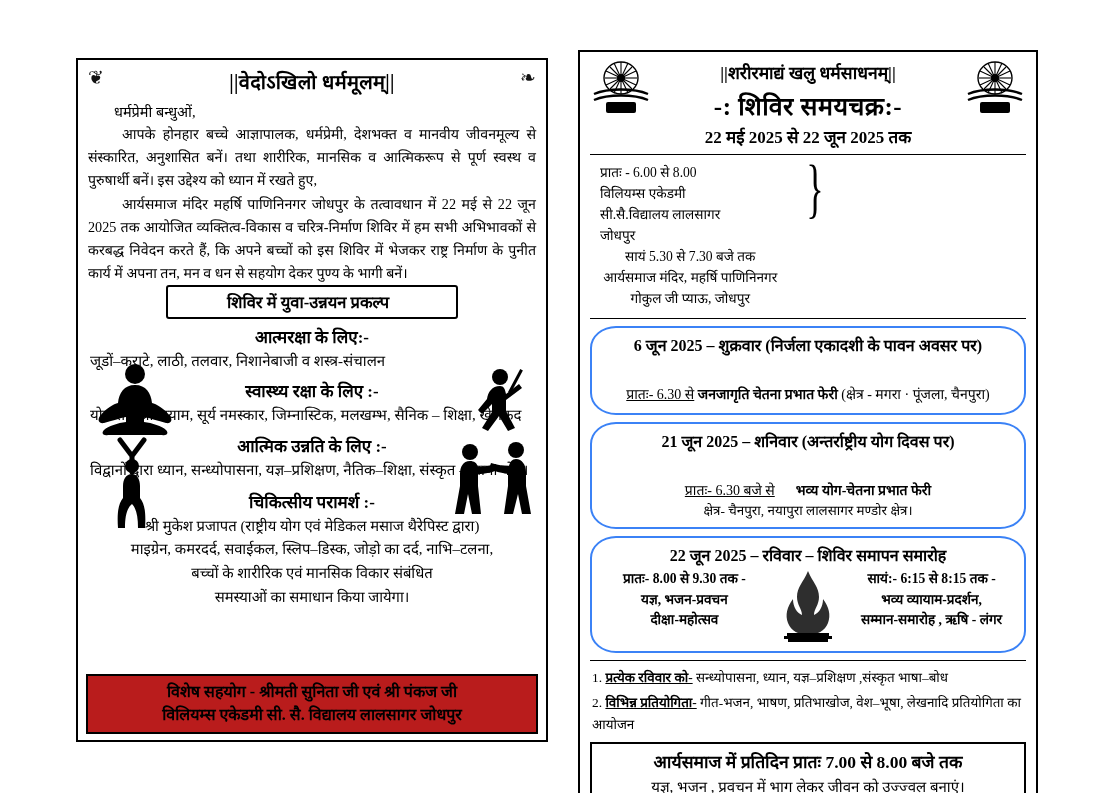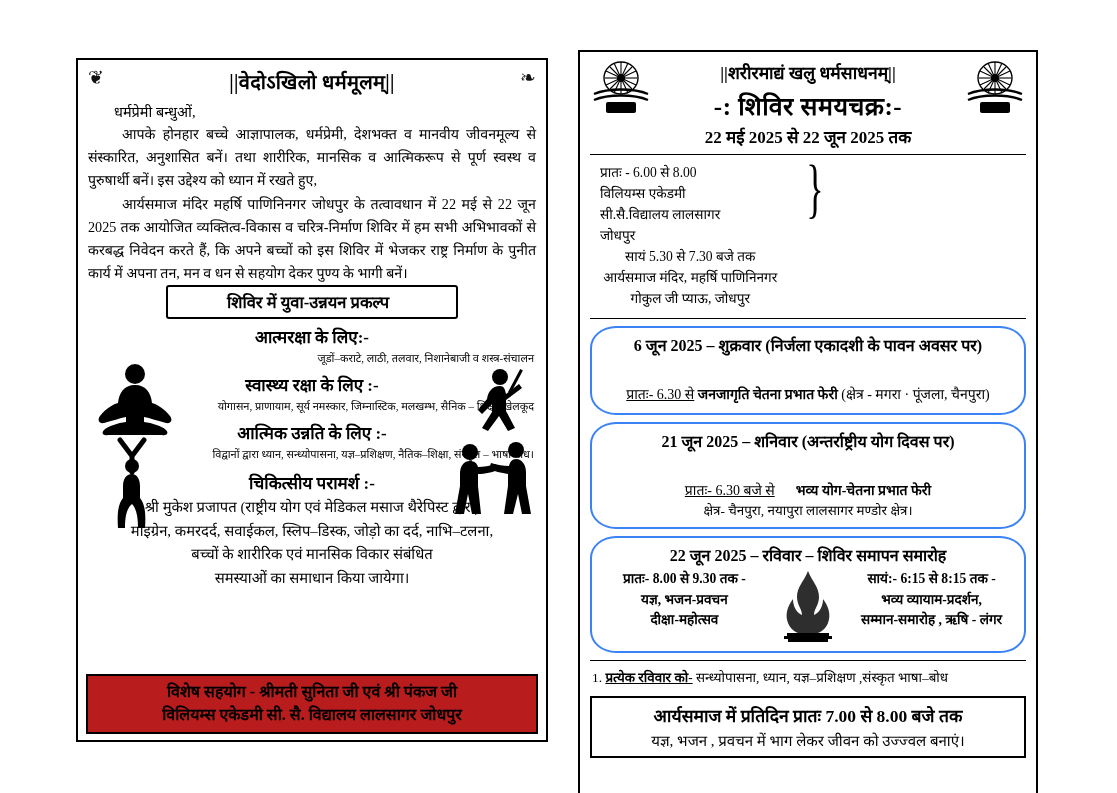--- a/index.html
+++ b/index.html
@@ -79,22 +79,22 @@
     background: #fff;
   }
 
   .sec-head {
     text-align: center;
     font-size: 17px;
     font-weight: bold;
     margin: 6px 0 2px 0;
   }
   .sec-body {
-    text-align: right;
-    font-size: 11px;
+    text-align: left;
+    font-size: 15px;
     line-height: 1.55;
     margin: 0 4px;
   }
 
   
   .sil {
     position: absolute;
     color: #000;
   }
   .sil svg { display: block; }
@@ -441,20 +441,24 @@
       </div>
     </div>
 
     <hr class="hr-thin">
 
     <div class="notes">
       <div>
         <span>1.</span>
         <span class="b u">प्रत्येक रविवार को-</span><span> सन्ध्योपासना, ध्यान, यज्ञ–प्रशिक्षण ,संस्कृत भाषा–बोध</span>
       </div>
+      <div>
+        <span>2.</span>
+        <span class="b u">विभिन्न प्रतियोगिता-</span><span> गीत-भजन, भाषण, प्रतिभाखोज, वेश–भूषा, लेखनादि प्रतियोगिता का आयोजन</span>
+      </div>
     </div>
 
     <div class="r-footer">
       <div class="r-f1">आर्यसमाज में प्रतिदिन प्रातः 7.00 से 8.00 बजे तक</div>
       <div class="r-f2">यज्ञ, भजन , प्रवचन में भाग लेकर जीवन को उज्ज्वल बनाएं।</div>
     </div>
 
   </div>
 </div>
 

